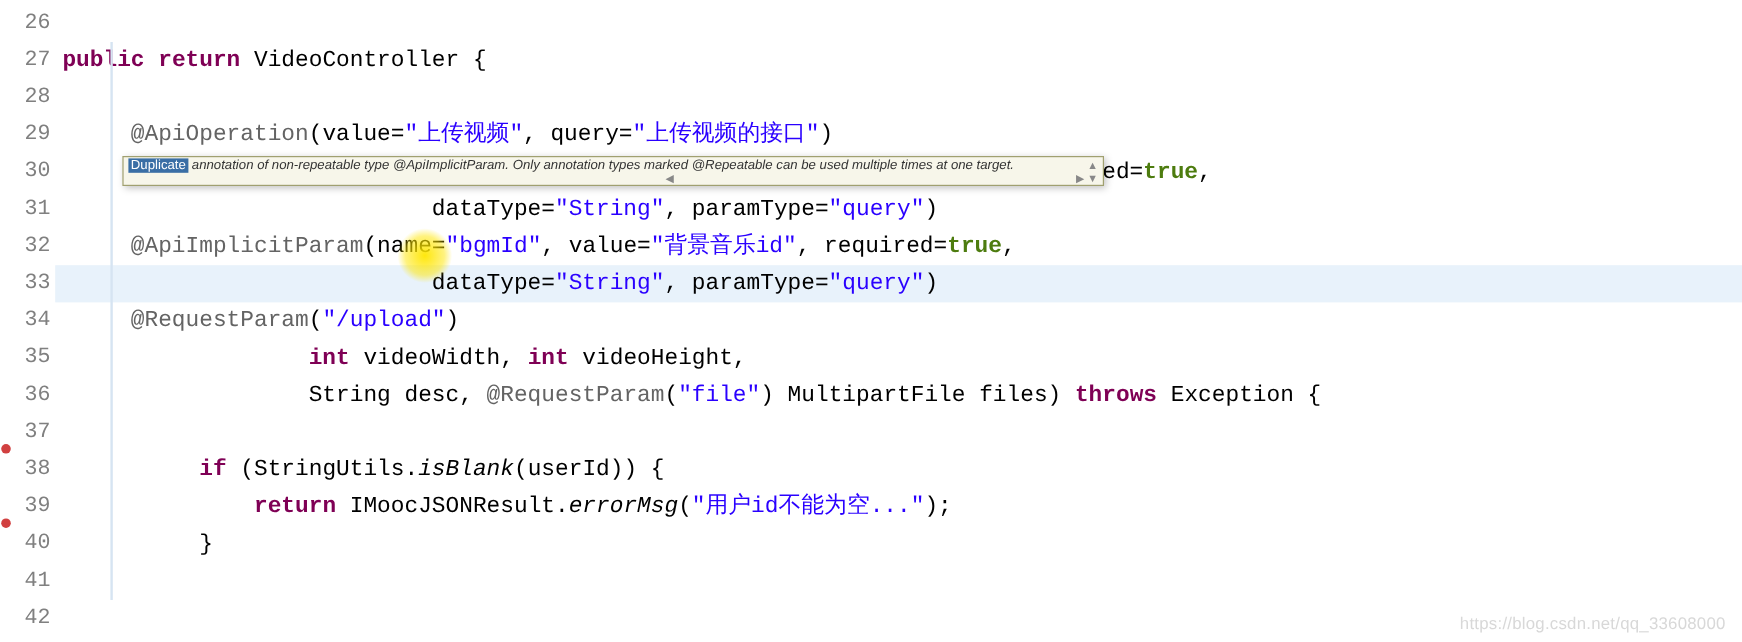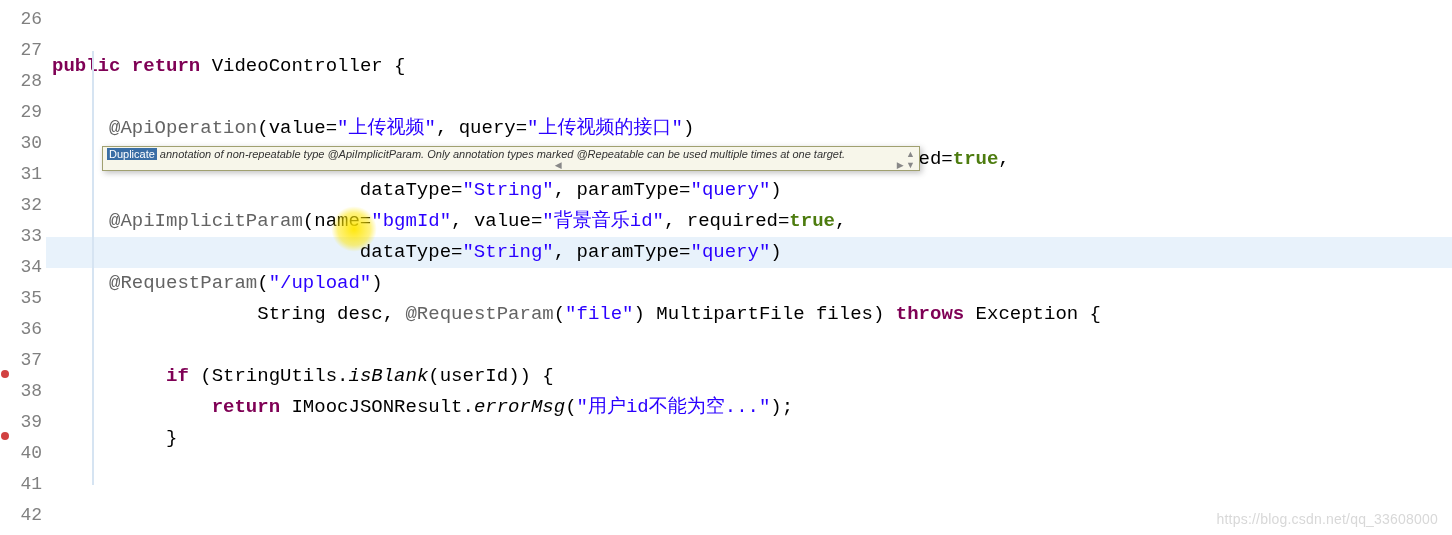--- a/index.html
+++ b/index.html
@@ -166,20 +166,21 @@
     <div class="code-line"><span>                           dataType=</span><span class="str">"String"</span><span>, paramType=</span><span class="str">"query"</span><span>)</span></div>
 
     <div class="code-line">     <span class="ann">@ApiImplicitParam</span><span>(name=</span><span class="str">"bgmId"</span><span>, value=</span><span class="str">"背景音乐id"</span><span>, required=</span><span class="lit">true</span><span>,</span></div>
 
     <div class="code-line highlighted"><span>                           dataType=</span><span class="str">"String"</span><span>, paramType=</span><span class="str">"query"</span><span>)</span></div>
 
     <div class="code-line">     <span class="ann">@RequestParam</span><span>(</span><span class="str">"/upload"</span><span>)</span></div>
 
 
 
+    <div class="code-line">                  <span class="kw">int</span><span> videoWidth, </span><span class="kw">int</span><span> videoHeight,</span></div>
 
     <div class="code-line">                  <span>String desc, </span><span class="ann">@RequestParam</span><span>(</span><span class="str">"file"</span><span>) MultipartFile files) </span><span class="kw">throws</span><span> Exception {</span></div>
 
     <div class="code-line"></div>
 
     <div class="code-line">          <span class="kw">if</span><span> (StringUtils.</span><span class="italic">isBlank</span><span>(userId)) {</span></div>
 
     <div class="code-line">              <span class="kw">return</span><span> IMoocJSONResult.</span><span class="italic">errorMsg</span><span>(</span><span class="str">"用户id不能为空..."</span><span>);</span></div>
 
     <div class="code-line">          <span>}</span></div>

